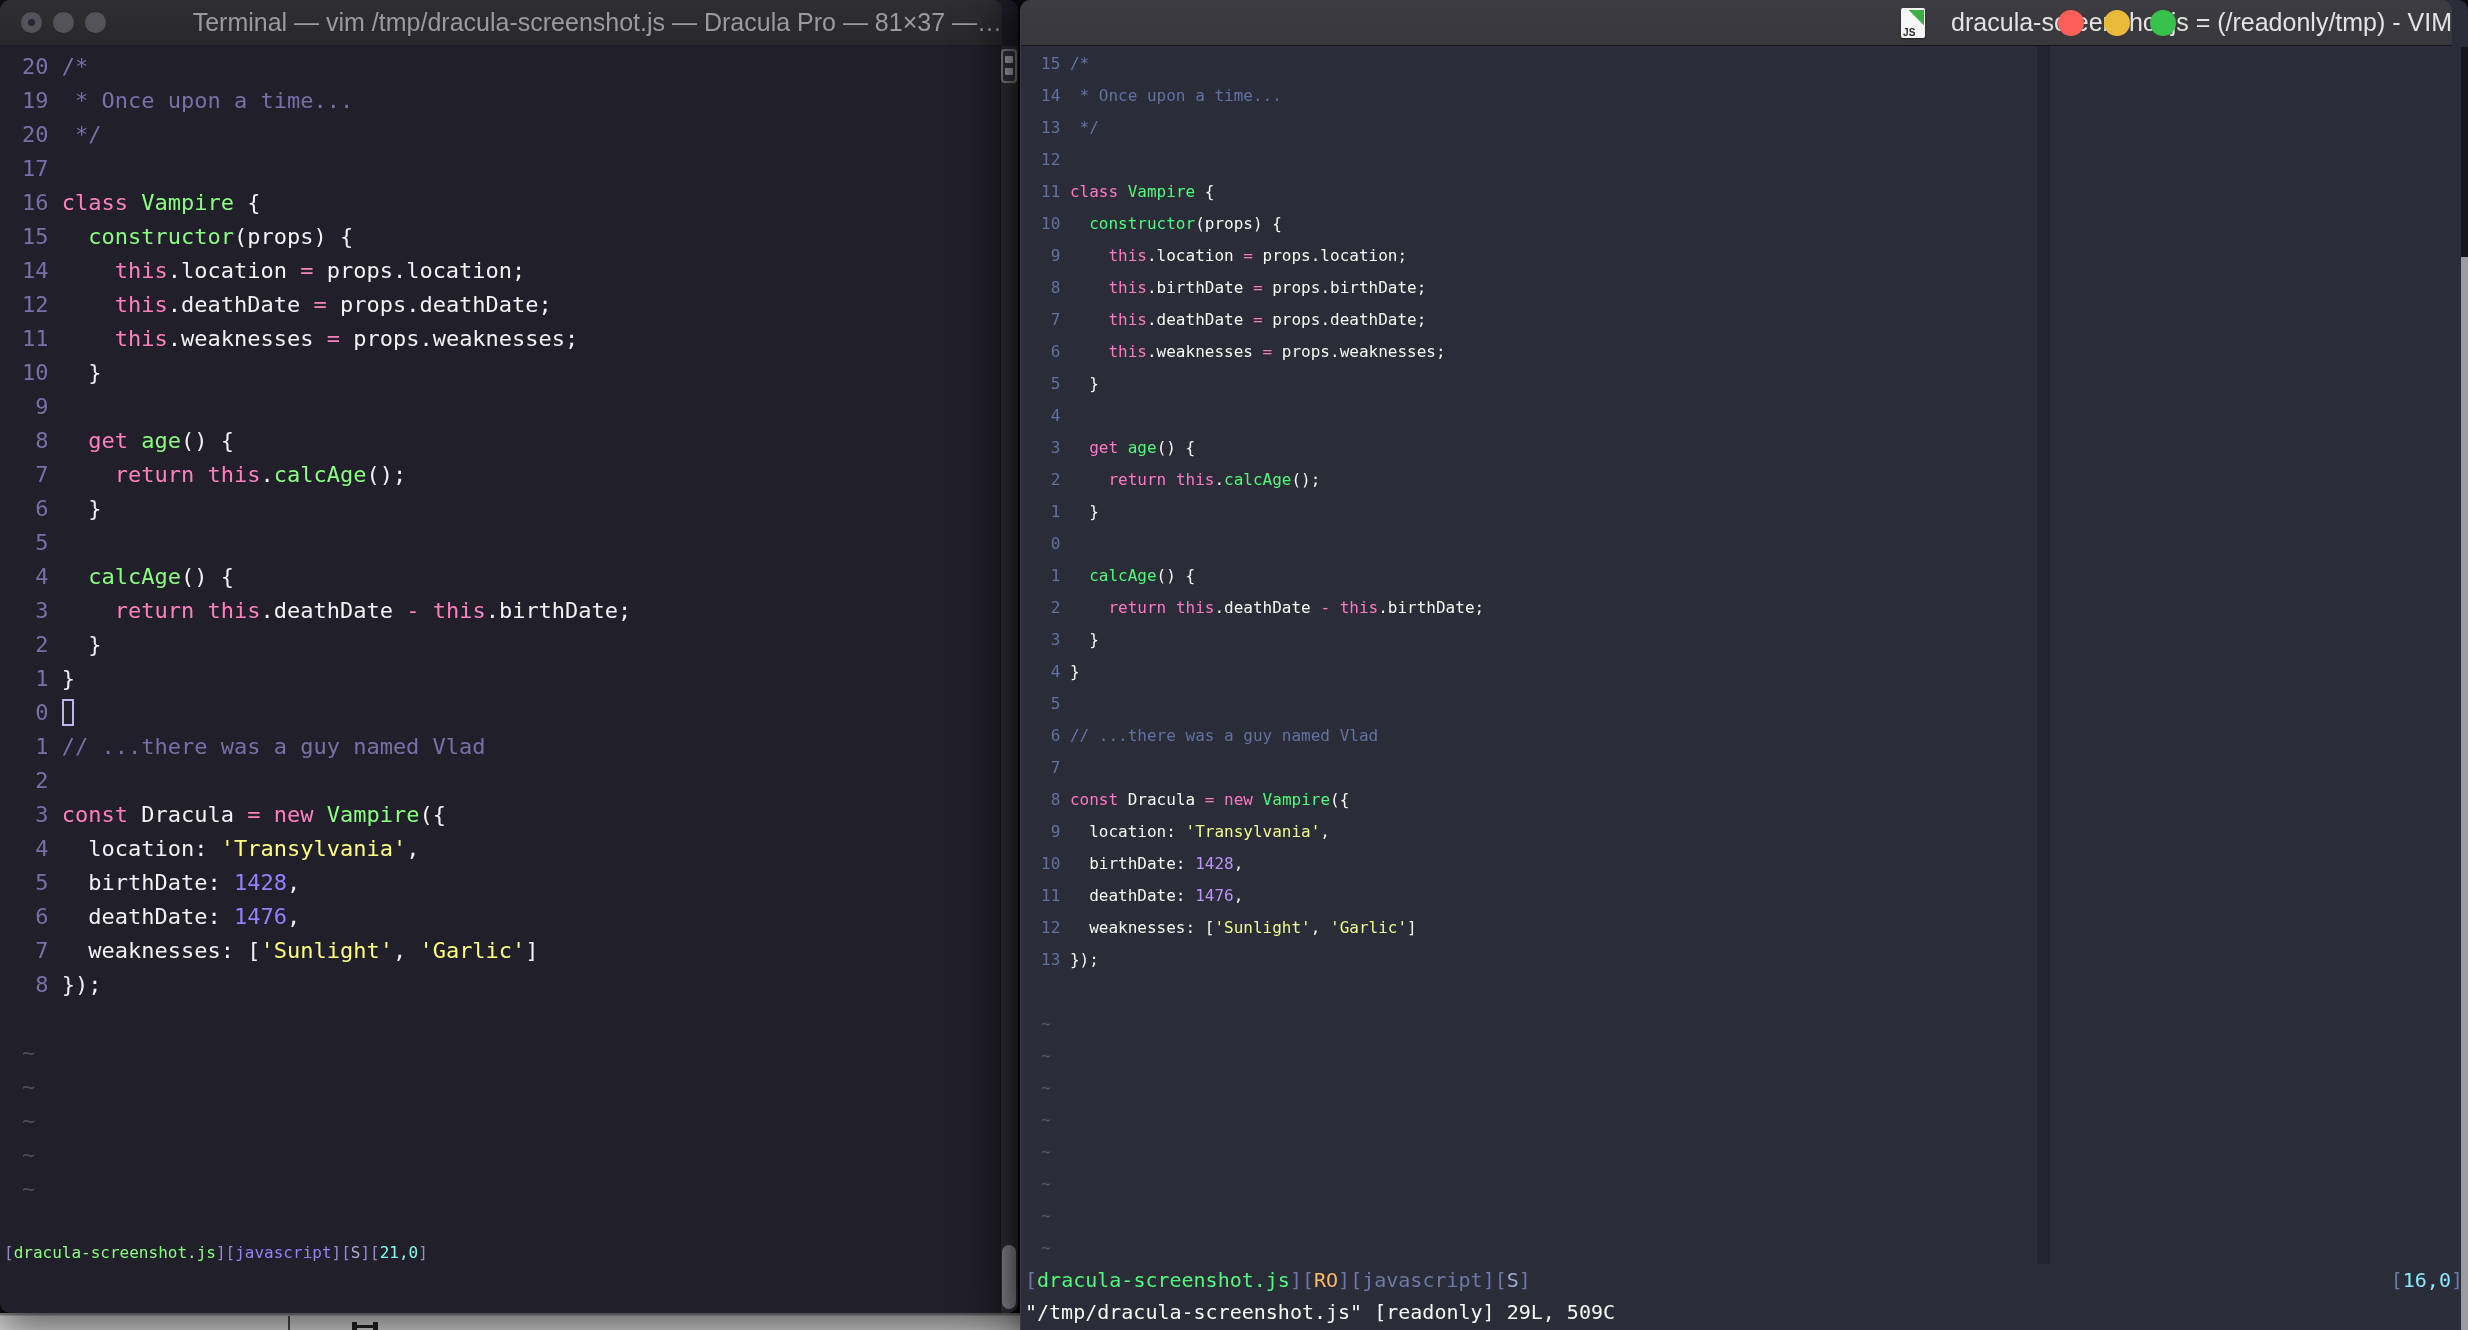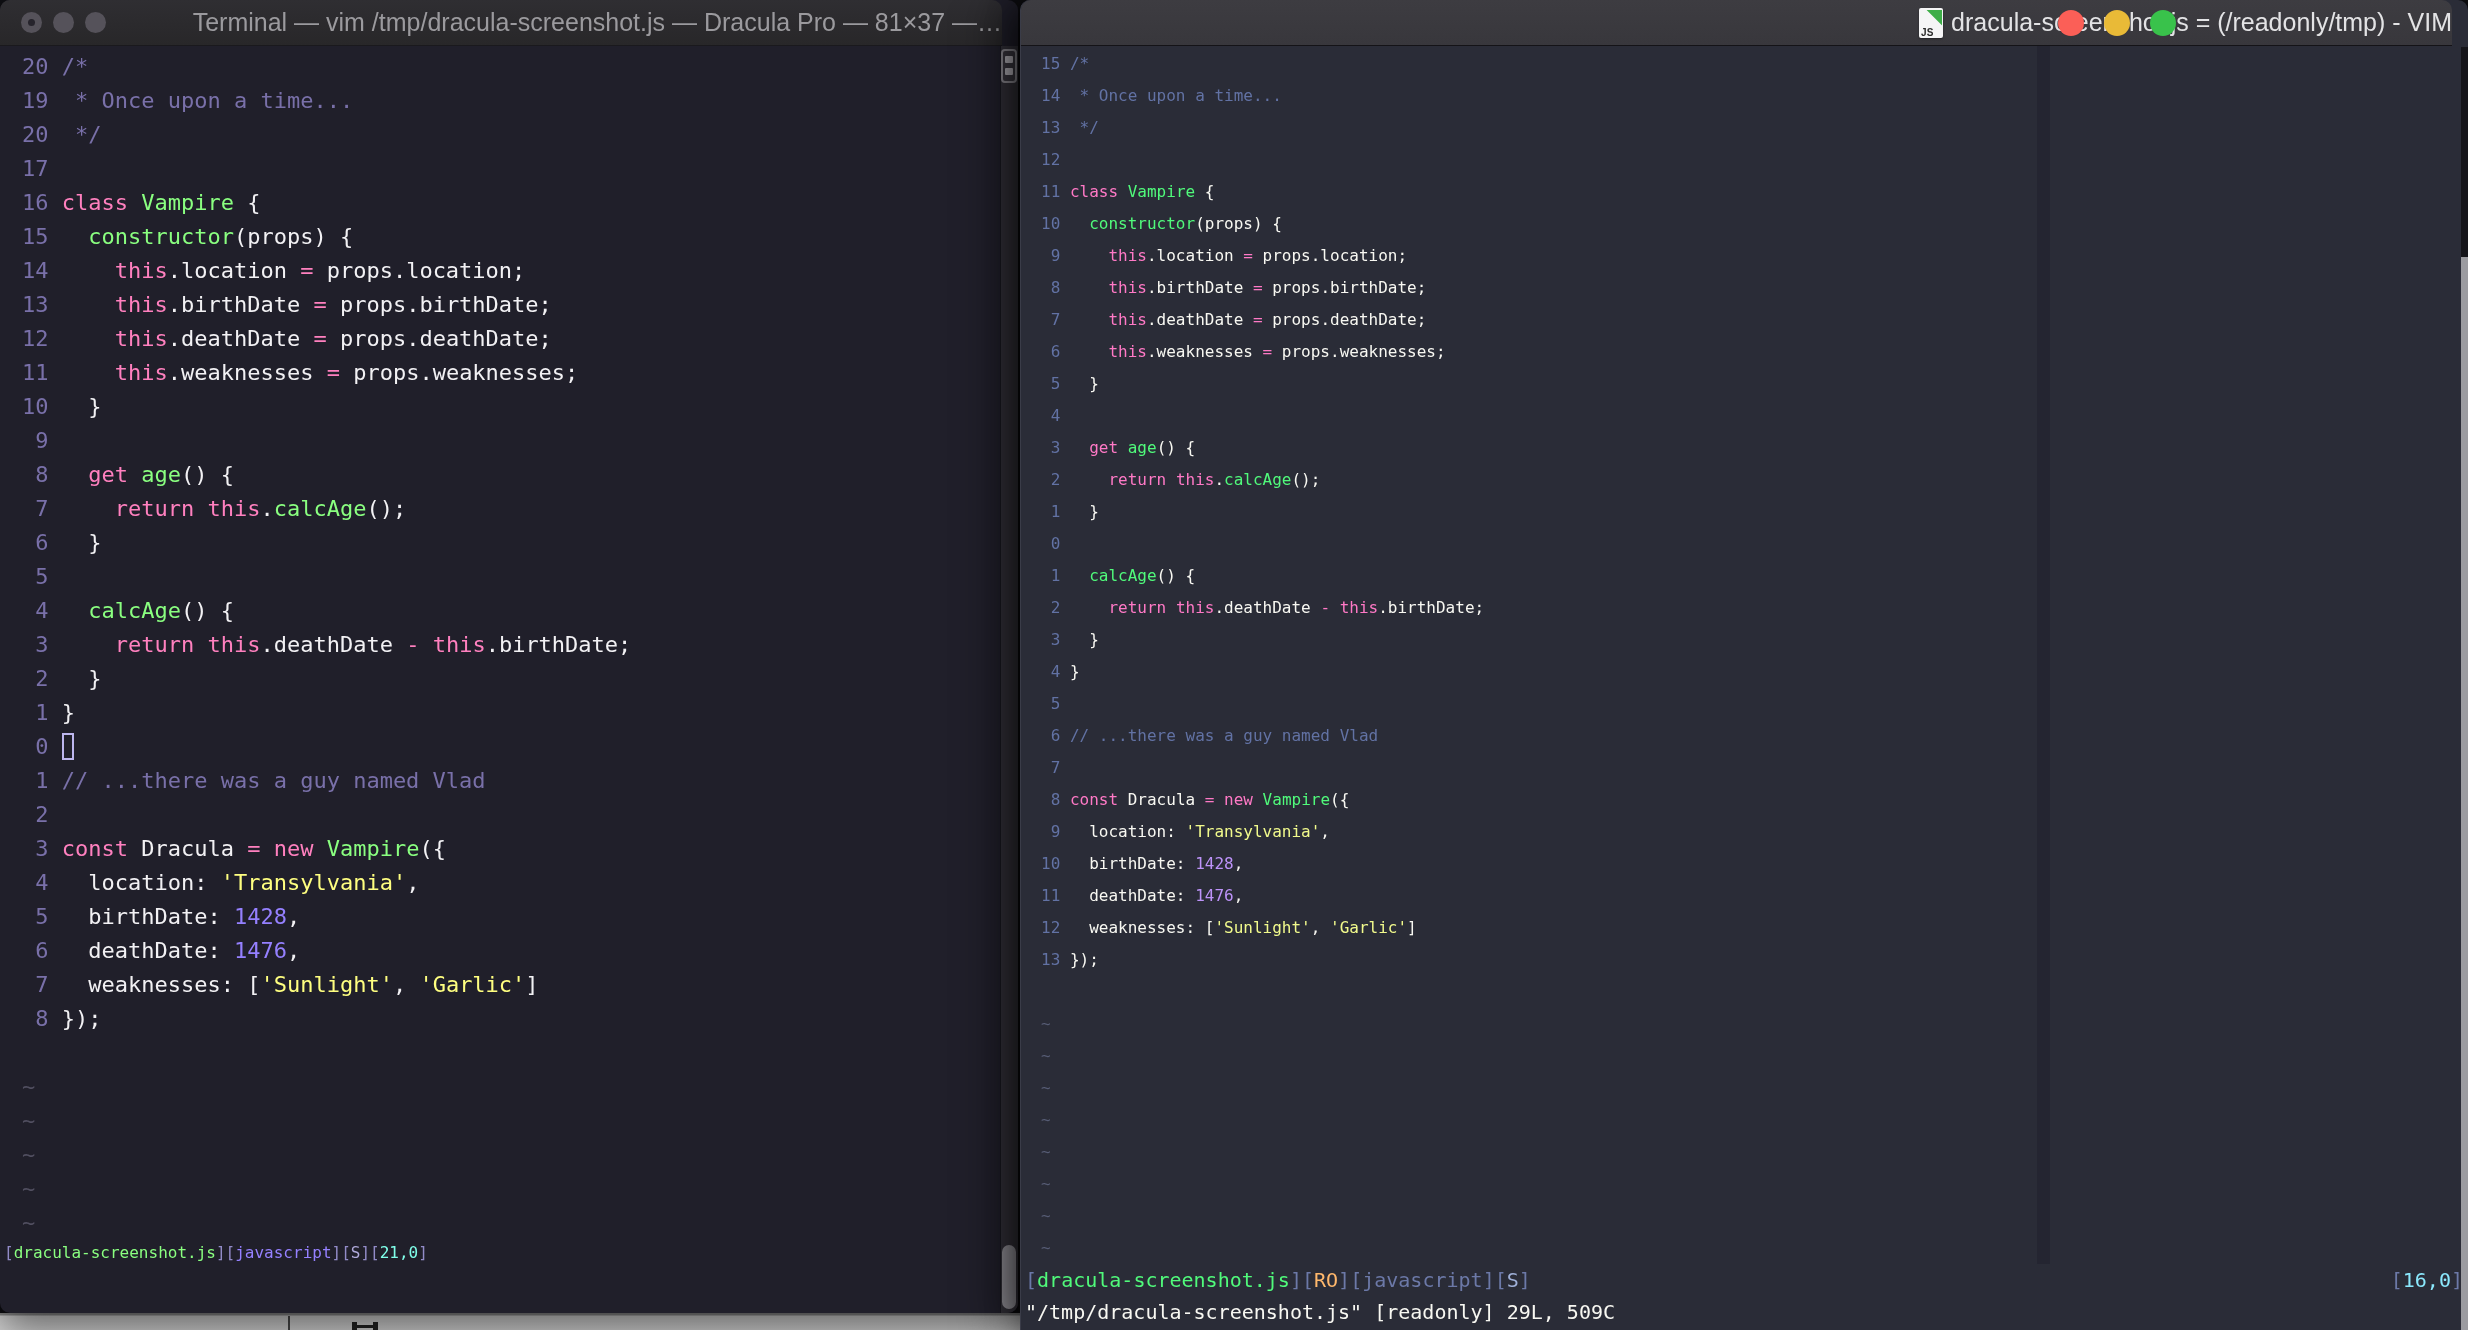--- a/index.html
+++ b/index.html
@@ -69,21 +69,21 @@
     position:absolute; left:1020px; top:0; width:1448px; height:1330px;
     background:#2a2c37; border-radius:10px 10px 0 0; z-index:2;
     box-shadow:-18px 0 46px rgba(0,0,0,.55), 0 10px 30px rgba(0,0,0,.5);
     border-left:1px solid #3a3c48;
     --num:#6272A4; --cm:#6272A4; --fg:#F8F8F2; --pk:#FF79C6; --gr:#50FA7B;
     --yl:#F1FA8C; --pu:#BD93F9; --cy:#8BE9FD; --br:#6C79A8; --js:#6C79A8;
     --s:#9FB0D8; --tl:#565c74; --or:#FFB86C;
   }
   .R .titlebar {
     background:linear-gradient(#3d3c41, #38373c); color:#e3e3e5;
-    border-bottom:1px solid #141317; border-radius:10px 10px 0 0; gap:8px;
+    border-bottom:1px solid #141317; border-radius:10px 10px 0 0; gap:26px;
   }
   .R .lights { left:1037px; gap:20px; }
   .R .light { width:26px; height:26px; }
   .R .light.red { background:#fb5f57; } .R .light.yellow { background:#e9ba37; } .R .light.green { background:#39c24b; }
   .R .doc-icon { position:relative; width:24px; height:30px; background:#f5f5f6; border-radius:2px;
                  box-shadow:0 1px 2px rgba(0,0,0,.4); flex:0 0 auto; }
   .R .doc-icon .leaf { position:absolute; right:1px; top:2px; width:16px; height:16px;
                        background:#3fae49; clip-path:polygon(0 0, 100% 0, 100% 100%, 55% 55%); }
   .R .doc-icon .js { position:absolute; left:2px; bottom:0px; font-family:"Liberation Sans", sans-serif;
                      font-size:10px; font-weight:bold; color:#2b2b2b; }
@@ -129,21 +129,20 @@
     </div>
 
     <div class="content" id="L-content">
         <div class="row"><span class="gutter">20 </span><span class="tk-cm">/*</span></div>
         <div class="row"><span class="gutter">19 </span><span class="tk-cm"> * Once upon a time...</span></div>
         <div class="row"><span class="gutter">20 </span><span class="tk-cm"> */</span></div>
         <div class="row"><span class="gutter">17 </span></div>
         <div class="row"><span class="gutter">16 </span><span class="tk-pk">class</span><span class="tk-fg"> </span><span class="tk-gr">Vampire</span><span class="tk-fg"> {</span></div>
         <div class="row"><span class="gutter">15 </span><span class="tk-fg">  </span><span class="tk-gr">constructor</span><span class="tk-fg">(props) {</span></div>
         <div class="row"><span class="gutter">14 </span><span class="tk-fg">    </span><span class="tk-pk">this</span><span class="tk-fg">.location </span><span class="tk-pk">=</span><span class="tk-fg"> props.location;</span></div>
-        <div class="row"><span class="gutter">13 </span><span class="tk-fg">    </span><span class="tk-pk">this</span><span class="tk-fg">.birthDate </span><span class="tk-pk">=</span><span class="tk-fg"> props.birthDate;</span></div>
         <div class="row"><span class="gutter">12 </span><span class="tk-fg">    </span><span class="tk-pk">this</span><span class="tk-fg">.deathDate </span><span class="tk-pk">=</span><span class="tk-fg"> props.deathDate;</span></div>
         <div class="row"><span class="gutter">11 </span><span class="tk-fg">    </span><span class="tk-pk">this</span><span class="tk-fg">.weaknesses </span><span class="tk-pk">=</span><span class="tk-fg"> props.weaknesses;</span></div>
         <div class="row"><span class="gutter">10 </span><span class="tk-fg">  }</span></div>
         <div class="row"><span class="gutter"> 9 </span></div>
         <div class="row"><span class="gutter"> 8 </span><span class="tk-fg">  </span><span class="tk-pk">get</span><span class="tk-fg"> </span><span class="tk-gr">age</span><span class="tk-fg">() {</span></div>
         <div class="row"><span class="gutter"> 7 </span><span class="tk-fg">    </span><span class="tk-pk">return</span><span class="tk-fg"> </span><span class="tk-pk">this</span><span class="tk-fg">.</span><span class="tk-gr">calcAge</span><span class="tk-fg">();</span></div>
         <div class="row"><span class="gutter"> 6 </span><span class="tk-fg">  }</span></div>
         <div class="row"><span class="gutter"> 5 </span></div>
         <div class="row"><span class="gutter"> 4 </span><span class="tk-fg">  </span><span class="tk-gr">calcAge</span><span class="tk-fg">() {</span></div>
         <div class="row"><span class="gutter"> 3 </span><span class="tk-fg">    </span><span class="tk-pk">return</span><span class="tk-fg"> </span><span class="tk-pk">this</span><span class="tk-fg">.deathDate </span><span class="tk-pk">-</span><span class="tk-fg"> </span><span class="tk-pk">this</span><span class="tk-fg">.birthDate;</span></div>

